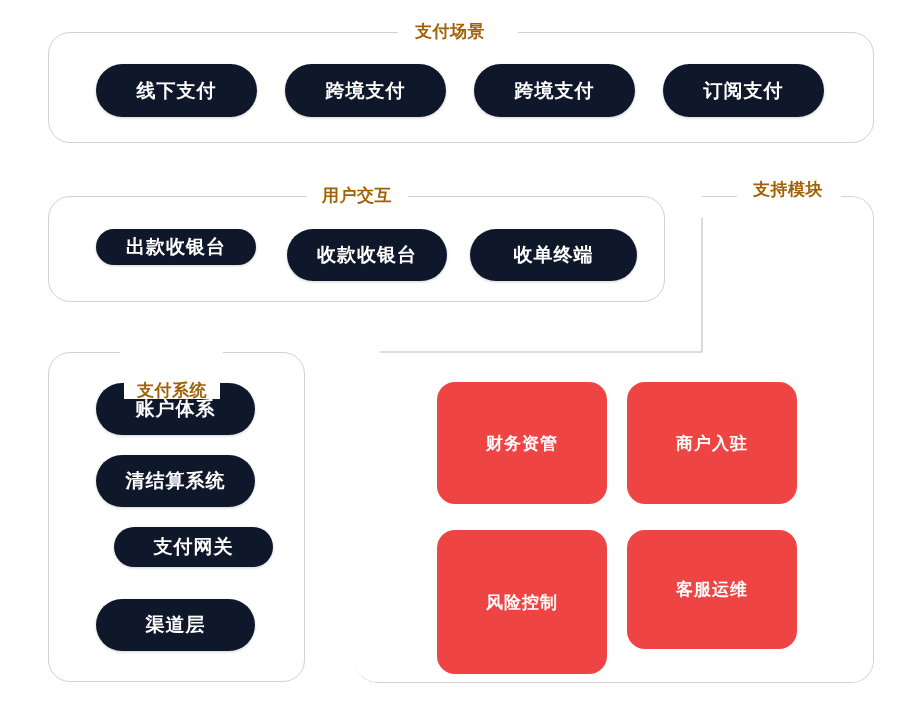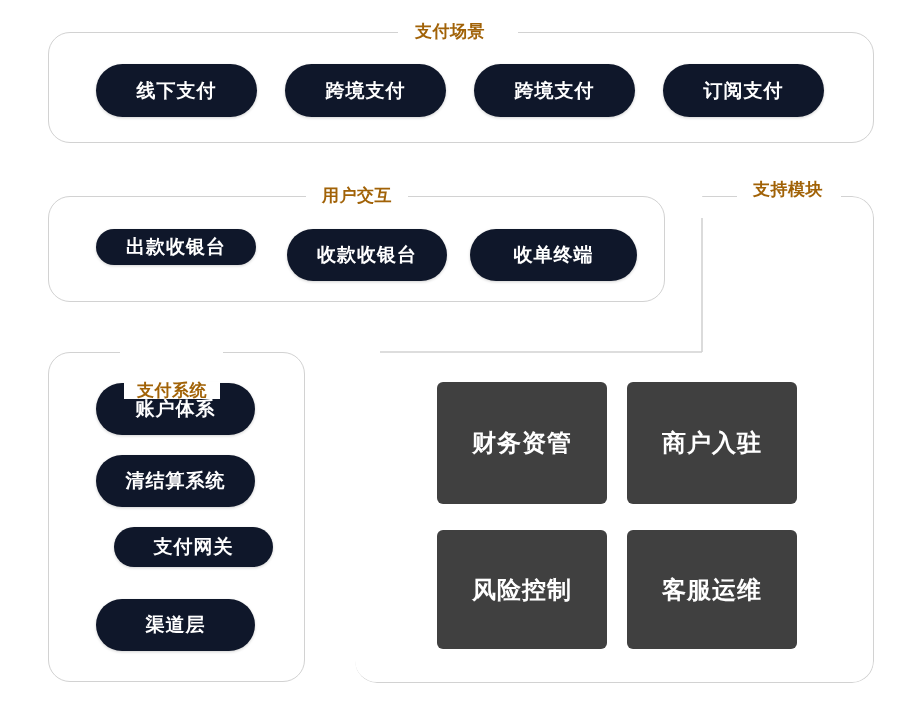--- a/index.html
+++ b/index.html
@@ -57,24 +57,24 @@
     align-items: center;
     justify-content: center;
     box-sizing: border-box;
     white-space: nowrap;
     box-shadow: 0 1px 3px rgba(0,0,0,0.18);
   }
 
   
   .card {
     position: absolute;
-    background: #404040;
+    background: #ef4444;
     color: #ffffff;
-    border-radius: 6px;
-    font-size: 24px;
+    border-radius: 18px;
+    font-size: 17px;
     font-weight: bold;
     letter-spacing: 1px;
     display: flex;
     align-items: center;
     justify-content: center;
     box-sizing: border-box;
     white-space: nowrap;
   }
 
   
@@ -137,16 +137,16 @@
                  linear-gradient(#000,#000);
               clip-path: polygon(
                  66.9% 0%, 100% 0%, 100% 100%, 0% 100%, 0% 32%, 66.9% 32%);">
   </div>
 
   <div class="title-mask" style="left:737px; top:190px; width:104px; height:13px;"></div>
   <div class="group-title" style="left:740px; top:181px;">支持模块</div>
 
   <div class="card" style="left:437px; top:382px; width:170px; height:122px;">财务资管</div>
   <div class="card" style="left:627px; top:382px; width:170px; height:122px;">商户入驻</div>
-  <div class="card" style="left:437px; top:530px; width:170px; height:119px;">风险控制</div>
+  <div class="card" style="left:437px; top:530px; width:170px; height:144px;">风险控制</div>
   <div class="card" style="left:627px; top:530px; width:170px; height:119px;text-align:right;">客服运维</div>
 
 </div>
 
 </body></html>

